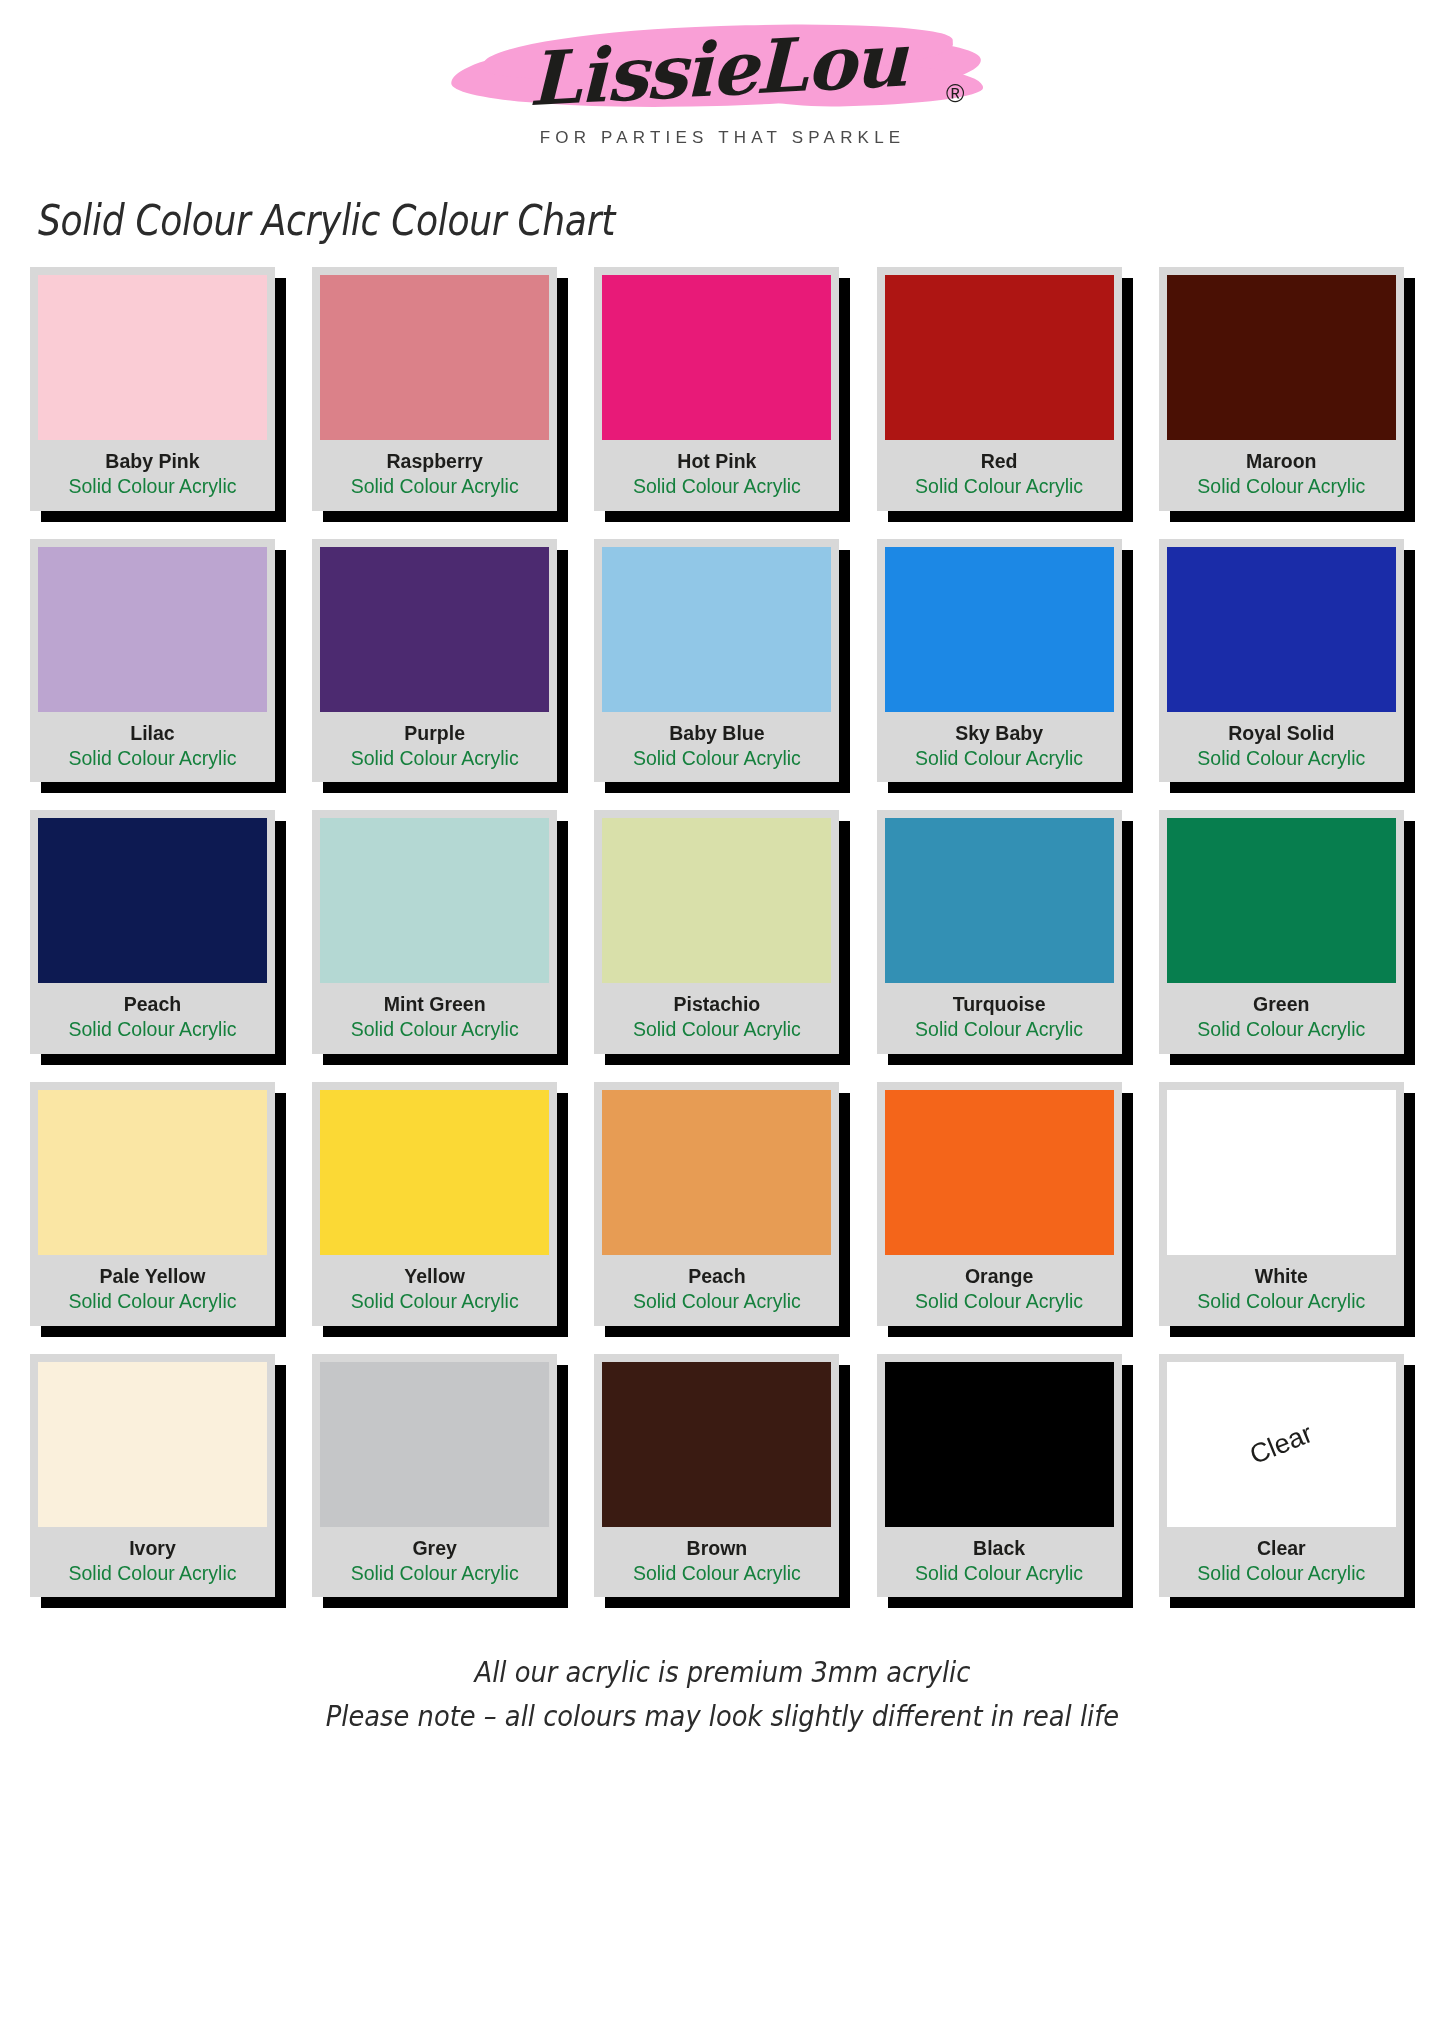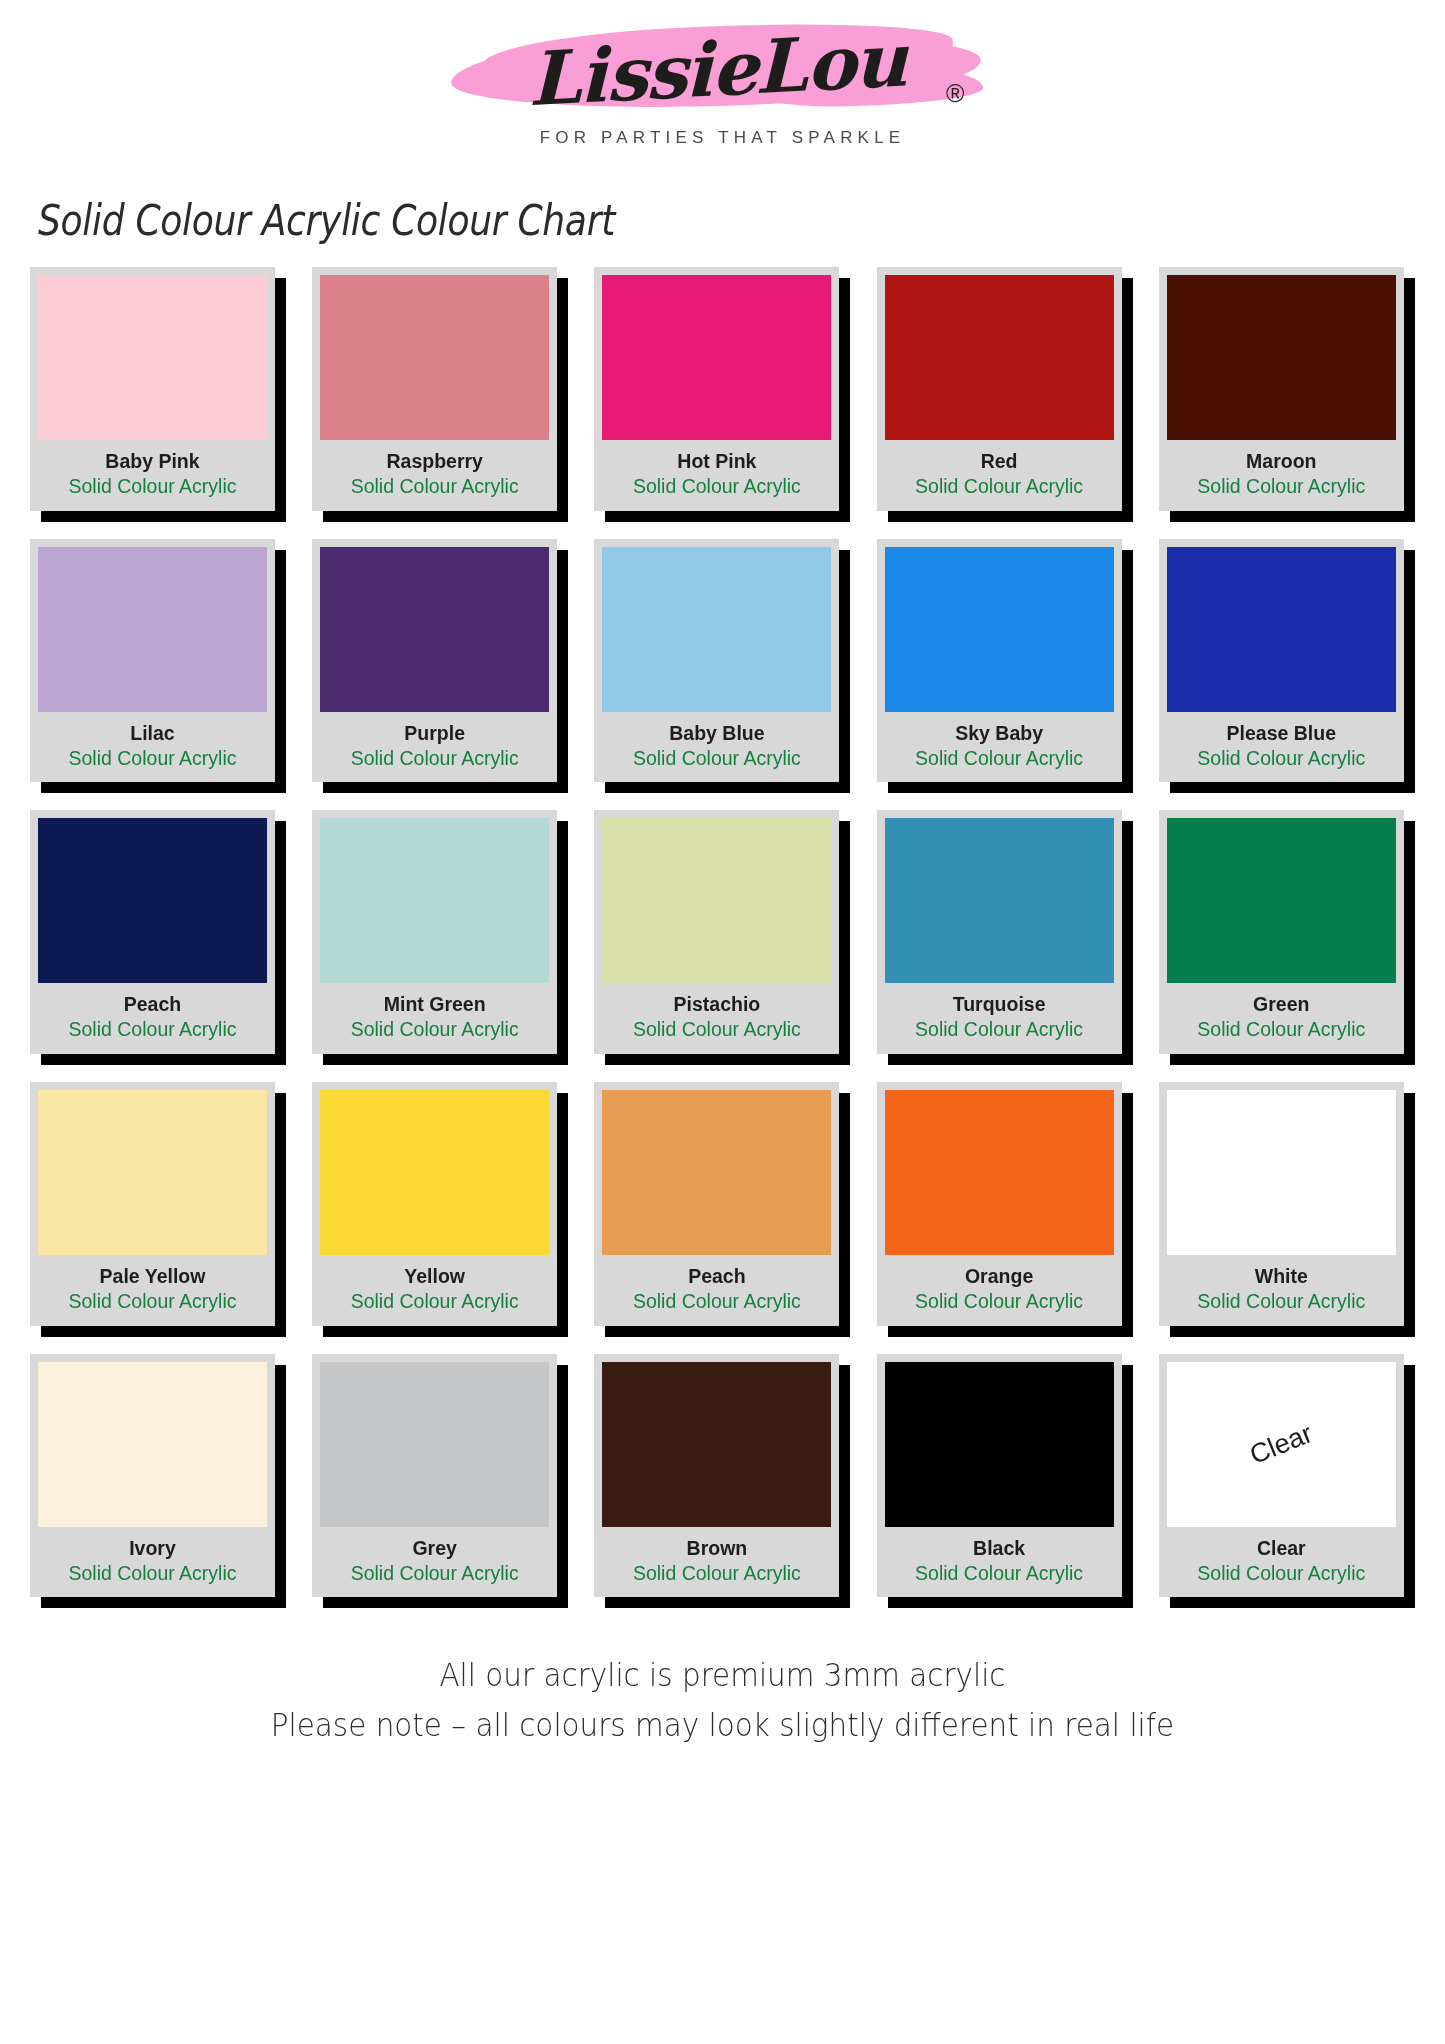--- a/index.html
+++ b/index.html
@@ -157,22 +157,23 @@
     font-size: 19.5px;
     color: #15803d;
     line-height: 1.32;
   }
 
   
   .footer {
     margin-top: 54px;
     text-align: center;
     font-family: "DejaVu Sans", sans-serif;
+    font-style: italic;
     font-weight: 300;
-    font-size: 32px;
+    font-size: 28px;
     color: #2b2b2b;
     line-height: 1.55;
   }
   .footer div { transform: scaleX(0.92); }
 </style>
 </head>
 <body>
 
 <div class="page">
 
@@ -268,21 +269,21 @@
           <div class="label">
             <div class="label-name">Sky Baby</div>
             <div class="label-sub">Solid Colour Acrylic</div>
           </div>
         </div>
       </div>
       <div class="card-slot">
         <div class="card">
           <div class="swatch" style="background: rgb(26, 44, 168);"></div>
           <div class="label">
-            <div class="label-name">Please Blue</div>
+            <div class="label-name">Royal Solid</div>
             <div class="label-sub">Solid Colour Acrylic</div>
           </div>
         </div>
       </div>
       <div class="card-slot">
         <div class="card">
           <div class="swatch" style="background: rgb(13, 26, 82);"></div>
           <div class="label">
             <div class="label-name">Peach</div>
             <div class="label-sub">Solid Colour Acrylic</div>

